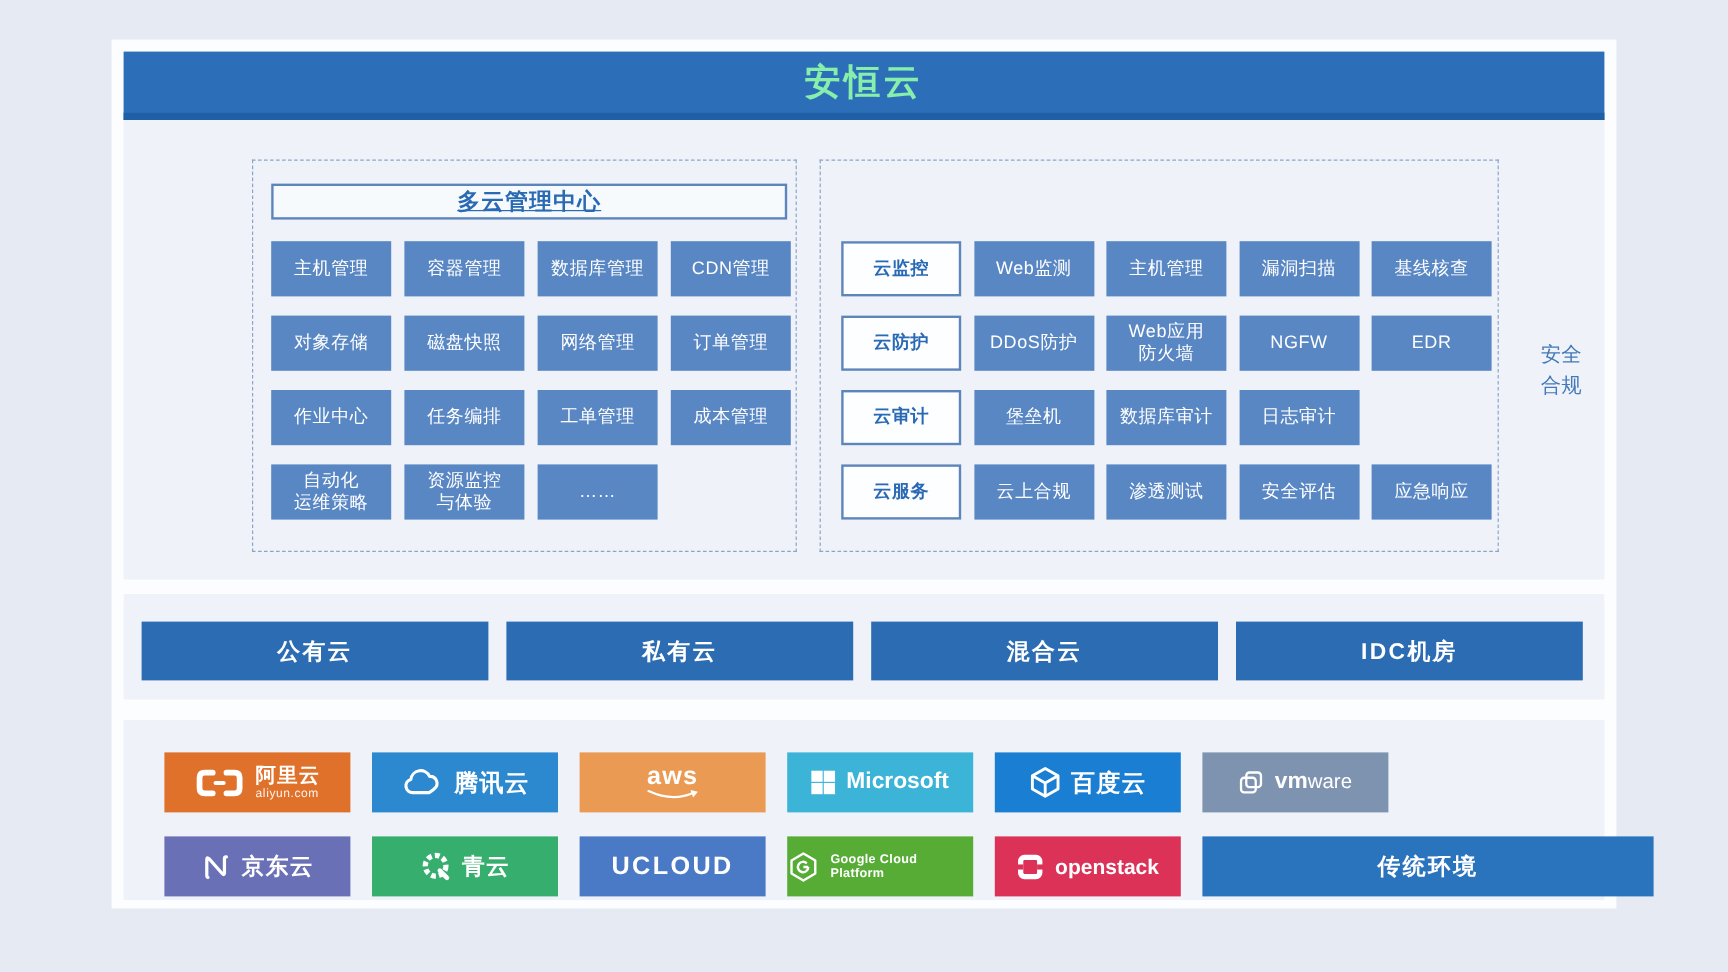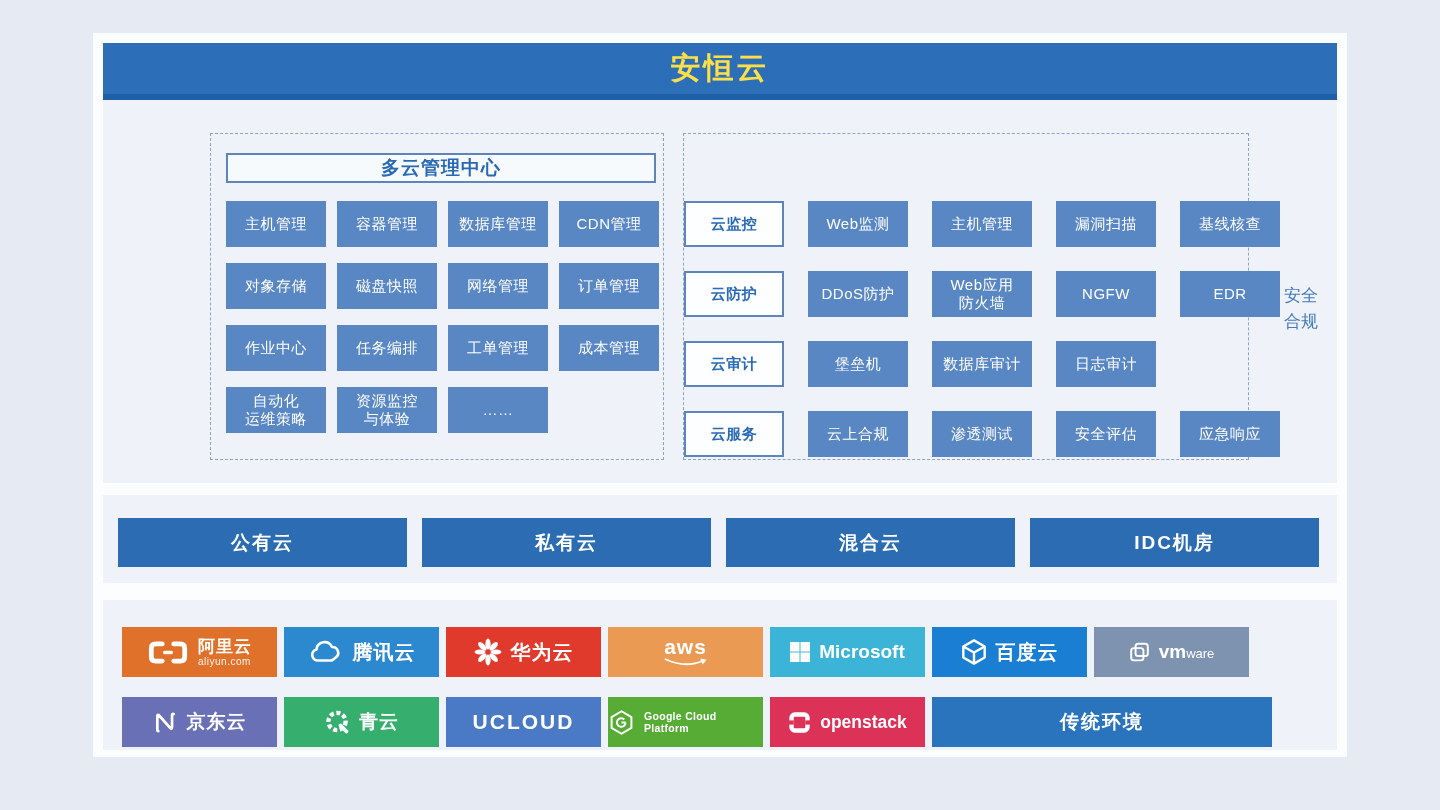--- a/index.html
+++ b/index.html
@@ -16,43 +16,43 @@
   .panel1{left:10px;top:10px;width:1234px;height:440px;}
   .panel2{left:10px;top:462px;width:1234px;height:88px;}
   .panel3{left:10px;top:567px;width:1234px;height:150px;}
 
   
   .hdr{
     position:absolute;left:0;top:0;width:100%;height:51px;
     background:#2d6eb8;border-bottom:6px solid #1e5fa6;
     display:flex;align-items:center;justify-content:center;
   }
-  .hdr-title{color:#fde047;font-size:30px;font-weight:bold;letter-spacing:3px;}
+  .hdr-title{color:#86efac;font-size:30px;font-weight:bold;letter-spacing:3px;}
 
   
   .dashed{position:absolute;border:1px dashed #8ba5c7;}
   .ops-box{left:18px;top:90px;width:82px;height:325px;
     display:flex;align-items:center;justify-content:center;}
   .ops-text{color:#4d5d76;font-size:15px;line-height:1.65;text-align:center;white-space:pre-line;}
 
   .mgmt-box{left:107px;top:90px;width:452px;height:325px;}
   .sec-box{left:580px;top:90px;width:564px;height:325px;}
 
   .center-title{
     position:absolute;top:19px;height:30px;
     background:#f7fafd;border:2px solid #5d85bb;box-sizing:border-box;
     display:flex;align-items:center;justify-content:center;
     color:#2a6ab5;font-size:19px;font-weight:bold;letter-spacing:1px;
   }
-  .mgmt-box .center-title{left:15px;width:430px;}
+  .mgmt-box .center-title{left:15px;width:430px;text-decoration:underline;}
   .sec-box  .center-title{left:12px;width:542px;}
 
   .grid{position:absolute;top:67px;display:grid;grid-auto-flow:row;}
   .mgmt-grid{left:15px;grid-template-columns:repeat(4,100px);column-gap:11px;row-gap:16px;}
-  .sec-grid{left:0;grid-template-columns:repeat(5,100px);column-gap:10.5px;row-gap:16px;gap:24px;}
+  .sec-grid{left:17px;grid-template-columns:repeat(5,100px);column-gap:10.5px;row-gap:16px;}
 
   .cell{
     height:46px;background:#5987c4;color:#fff;
     display:flex;align-items:center;justify-content:center;text-align:center;
     font-size:15px;line-height:1.18;white-space:pre-line;letter-spacing:.5px;
   }
   .cell.cat{
     background:#fdfeff;border:2px solid #5d85bb;box-sizing:border-box;
     color:#2a6ab5;font-weight:bold;
   }
@@ -65,37 +65,37 @@
 
   
   .infra-row{position:absolute;left:15px;top:23px;display:flex;gap:15px;}
   .infra-btn{
     width:289px;height:49px;background:#2b6cb3;color:#fff;
     display:flex;align-items:center;justify-content:center;
     font-size:19px;font-weight:bold;letter-spacing:2px;
   }
 
   
-  .prov-row{position:absolute;left:19px;display:flex;gap:7px;}
+  .prov-row{position:absolute;left:34px;display:flex;gap:18px;}
   .prov-row1{top:27px;}
   .prov-row2{top:97px;}
   .tile{
     width:155px;height:50px;color:#fff;
     display:flex;align-items:center;justify-content:center;gap:9px;
   }
-  .tile.wide{width:340px;text-align:center;}
+  .tile.wide{width:376px;text-align:center;}
   .tile .cn{font-size:20px;font-weight:bold;letter-spacing:1px;}
   .tile .stack{display:flex;flex-direction:column;align-items:flex-start;line-height:1;}
   .tile .stack .cn{font-size:17px;}
   .tile .sub{font-size:10px;opacity:.92;margin-top:2px;letter-spacing:.5px;text-align:center;}
   .aws-stack{display:flex;flex-direction:column;align-items:center;line-height:1;}
   .aws-word{font-size:21px;font-weight:bold;letter-spacing:1px;}
   .ms-word{font-size:19px;font-weight:600;}
   .vm-bold{font-size:19px;font-weight:bold;margin-top:44px;}
-  .vm-rest{font-size:13px;font-weight:300;}
+  .vm-rest{font-size:17px;font-weight:300;}
   .ucloud-word{font-size:21px;font-weight:800;letter-spacing:2px;}
   .gcp-word{font-size:10.5px;font-weight:600;letter-spacing:.3px;}
   .os-word{font-size:17.5px;font-weight:bold;}
   .trad-word{font-size:19px;font-weight:bold;letter-spacing:2px;}
   .jd-word,.qing-word{font-size:19px;font-weight:bold;letter-spacing:1px;}
   svg{display:block;}
 </style>
 </head>
 <body>
 
@@ -194,37 +194,20 @@
 
       <div class="tile" style="background-color: rgb(44, 137, 208);">
         <span>
           <svg width="36" height="25" viewBox="0 0 36 25">
             <path d="M10 20.5 a5.6 5.6 0 0 1 -1.6 -11 A8.2 8.2 0 0 1 24 7 a5.8 5.8 0 0 1 3.6 10.6 q-1.4 1.4 -4 2.9 z" fill="none" stroke="#fff" stroke-width="2.6" stroke-linejoin="round"></path>
           </svg>
         </span>
         <span class="cn">腾讯云</span>
       </div>
 
-      <div class="tile" style="background-color: rgb(224, 58, 45);">
-        <span>
-          <svg width="28" height="28" viewBox="-14 -14 28 28">
-            <g fill="#fff">
-              <ellipse cx="0" cy="-8" rx="2.6" ry="5.4"></ellipse>
-              <ellipse cx="0" cy="-8" rx="2.6" ry="5.4" transform="rotate(45)"></ellipse>
-              <ellipse cx="0" cy="-8" rx="2.6" ry="5.4" transform="rotate(90)"></ellipse>
-              <ellipse cx="0" cy="-8" rx="2.6" ry="5.4" transform="rotate(135)"></ellipse>
-              <ellipse cx="0" cy="-8" rx="2.6" ry="5.4" transform="rotate(180)"></ellipse>
-              <ellipse cx="0" cy="-8" rx="2.6" ry="5.4" transform="rotate(225)"></ellipse>
-              <ellipse cx="0" cy="-8" rx="2.6" ry="5.4" transform="rotate(270)"></ellipse>
-              <ellipse cx="0" cy="-8" rx="2.6" ry="5.4" transform="rotate(315)"></ellipse>
-            </g>
-          </svg>
-        </span>
-        <span class="cn">华为云</span>
-      </div>
 
       <div class="tile" style="background-color: rgb(234, 154, 82);">
         <span class="aws-stack">
           <span class="aws-word">aws</span>
           <span>
             <svg width="46" height="11" viewBox="0 0 56 13">
               <path d="M3 2.5 Q28 14 49 4" fill="none" stroke="#fff" stroke-width="2.2" stroke-linecap="round"></path>
               <path d="M45.5 1.5 L53 3.2 L48.2 9 Z" fill="#fff"></path>
             </svg>
           </span>

